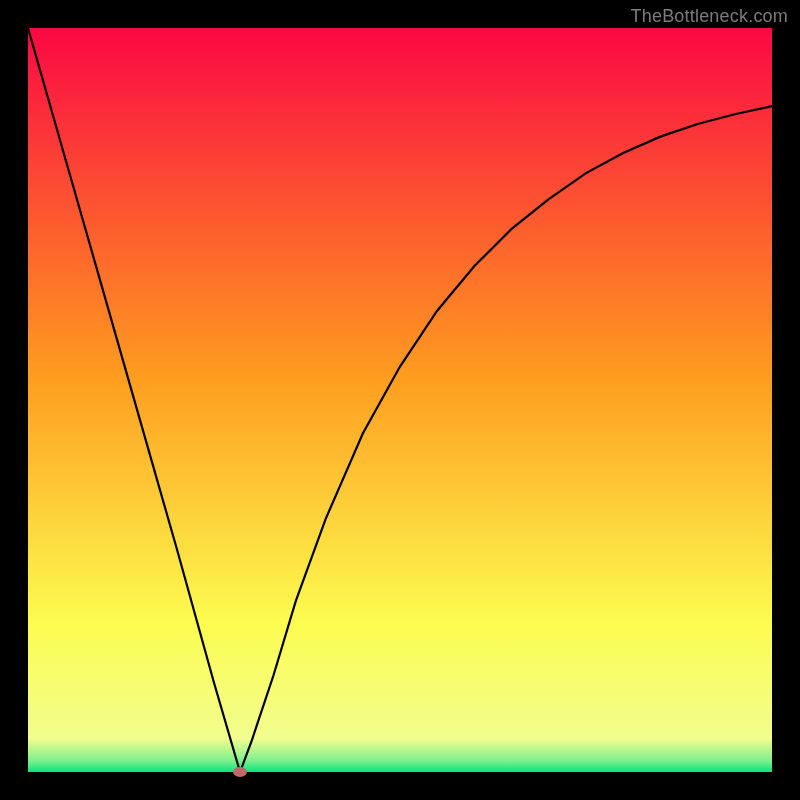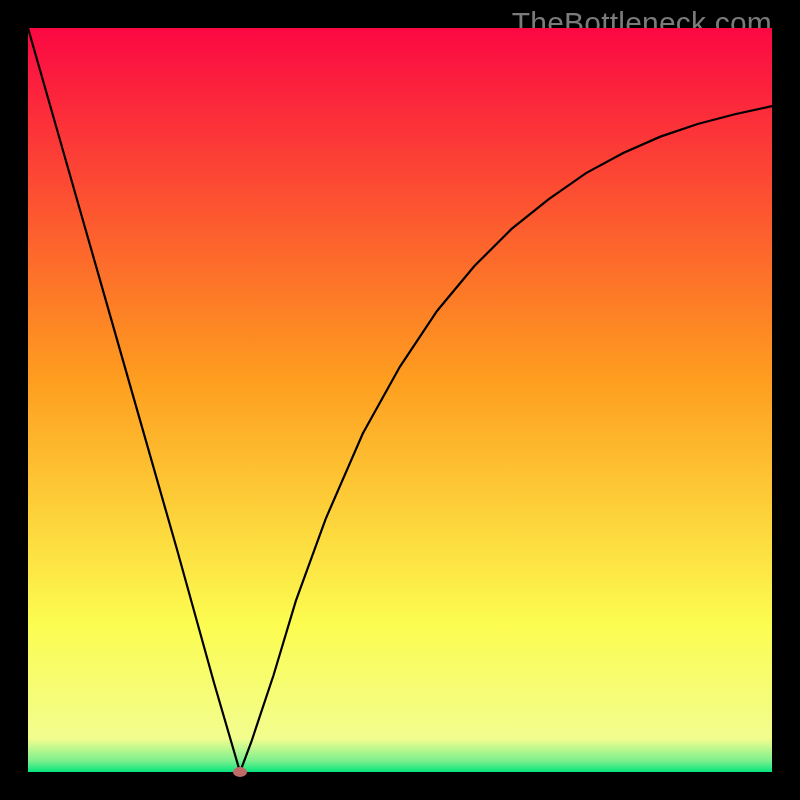--- a/index.html
+++ b/index.html
@@ -22,23 +22,23 @@
   .plot-area {
     position: absolute;
     left: 0;
     top: 0;
     width: 744px;
     height: 744px;
   }
   .watermark {
     position: absolute;
     top: 6px;
-    right: 28px;
+    right: 12px;
     color: #7b7b7b;
-    font-size: 30px;
+    font-size: 18px;
     font-weight: 500;
     font-family: Arial, Helvetica, sans-serif;
     letter-spacing: 0.2px;
   }
   .marker {
     position: absolute;
     width: 14px;
     height: 10px;
     border-radius: 50%;
     background: #c06a6a;

